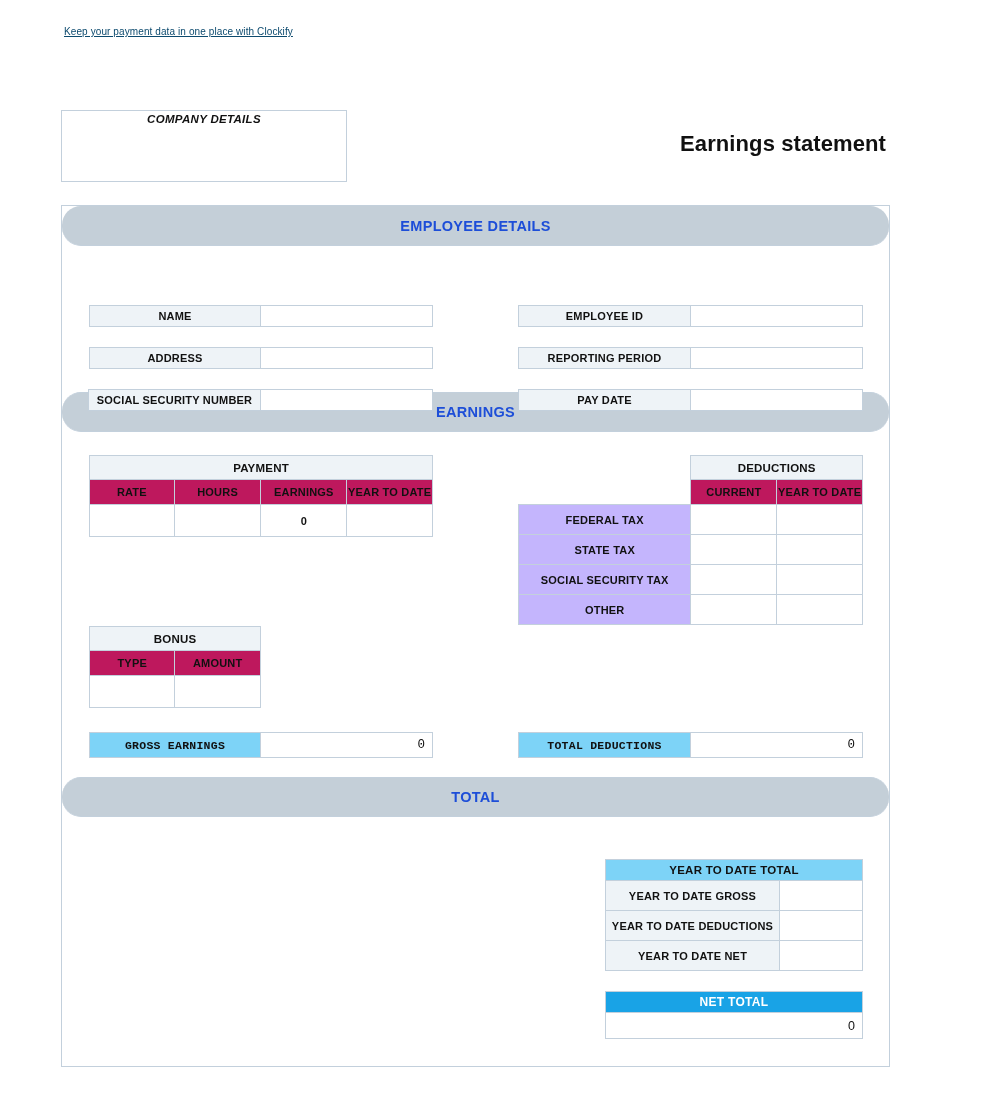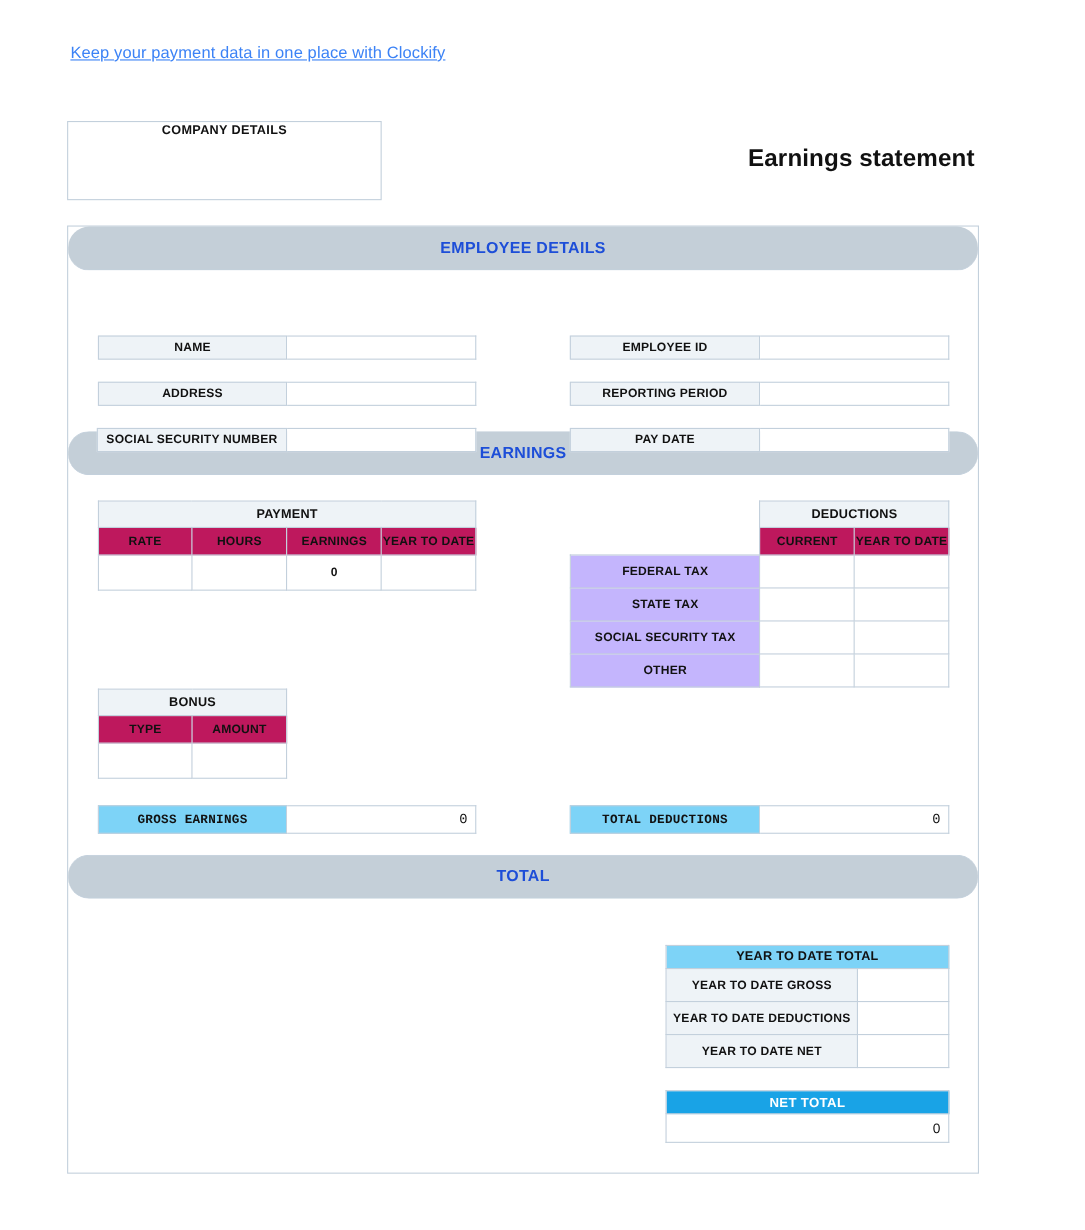--- a/index.html
+++ b/index.html
@@ -7,35 +7,36 @@
     margin: 0; padding: 0;
     background: #ffffff;
     font-family: "Liberation Sans", sans-serif;
     color: #111111;
   }
   body { width: 986px; height: 1118px; position: relative; overflow: hidden; }
 
   
   .promo {
     position: absolute;
-    left: 64px; top: 40px;
-    font-size: 15px;
-    color: #3b82f6;
+    left: 64px; top: 26px;
+    font-size: 10px;
+    color: #0c4a6e;
     text-decoration: underline;
     cursor: pointer;
     letter-spacing: .1px;
   }
 
   
   .company-box {
     position: absolute;
     left: 61px; top: 110px;
     width: 286px; height: 72px;
     border: 1px solid #c3d0dc;
     background: #ffffff;
+    font-style: italic;
   }
   .company-box .lbl {
     text-align: center;
     font-size: 11.5px;
     font-weight: bold;
     letter-spacing: .3px;
     margin-top: 2px;
     color: #111;
   }
   .doc-title {

